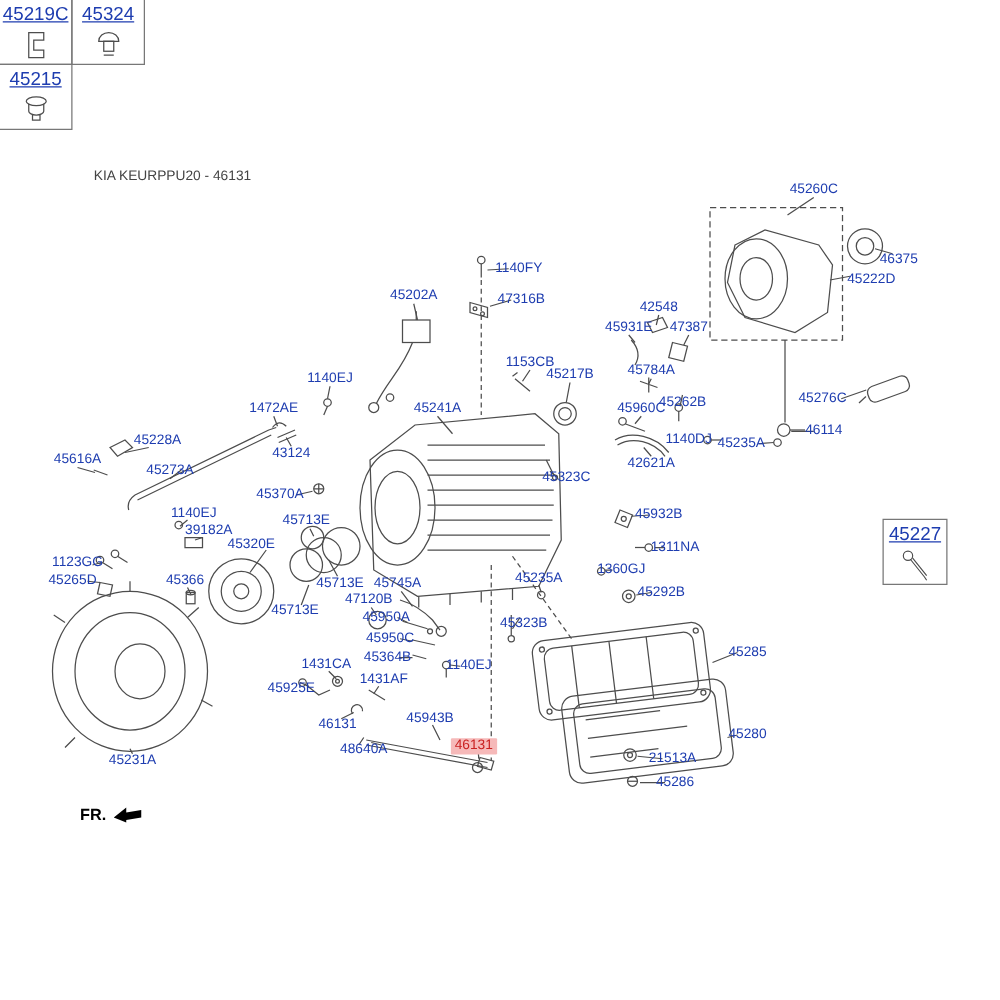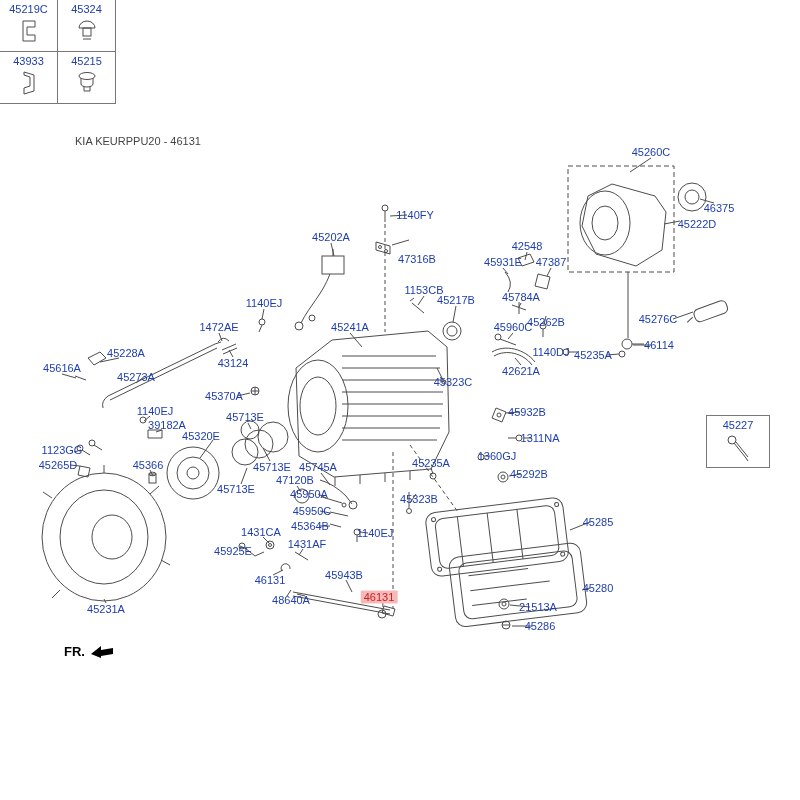--- a/index.html
+++ b/index.html
@@ -8,27 +8,27 @@
   #stage{position:absolute;inset:0;width:800px;height:800px;}
   #art{position:absolute;left:0;top:0;}
   .part-label{position:absolute;transform:translate(-50%,-50%);
        color:#1e3db0;font-size:11px;line-height:13px;white-space:nowrap;
        cursor:pointer;z-index:3;}
   .part-label.highlight{color:#c92121;background:#f6b9b9;padding:0 3px;border-radius:1px;}
   #doc-code{position:absolute;left:75px;top:135px;color:#444;font-size:11px;z-index:3;}
   #fr-block{position:absolute;left:16px;top:644px;z-index:3;display:flex;align-items:flex-start;gap:4px;margin-left:48px;}
   #fr-label{font-size:13px;font-weight:bold;color:#000;}
   .ref-box{position:absolute;border:1px solid #777;background:#fff;z-index:2;box-sizing:border-box;}
-  #ref-single{left:706px;top:415px;width:64px;height:53px;}
+  #ref-single{left:706px;top:415px;width:52px;height:53px;}
   #ref-grid{left:654px;top:467px;width:116px;height:104px;display:grid;
        grid-template-columns:1fr 1fr;grid-template-rows:1fr 1fr;}
   .ref-cell{border:1px solid #777;margin:-1px 0 0 -1px;display:flex;flex-direction:column;
        align-items:center;padding-top:3px;box-sizing:border-box;}
   #ref-single{display:flex;flex-direction:column;align-items:center;padding-top:3px;}
-  .ref-cell .lbl,#ref-single .lbl{color:#1e3db0;font-size:11px;}
+  .ref-cell .lbl,#ref-single .lbl{color:#1e3db0;font-size:15px;text-decoration:underline;}
   .ref-cell svg,#ref-single svg{margin-top:3px;}
 </style>
 </head>
 <body>
 
 <div id="stage">
 
   <svg id="art" width="800" height="800" viewBox="0 0 800 800">
     <g stroke="#4d4d4d" fill="none" stroke-width="1">
 
@@ -193,21 +193,21 @@
   </svg>
 
   <div id="doc-code">KIA KEURPPU20 - 46131</div>
 
   <div id="label-layer">
       <span class="part-label" style="left: 651px; top: 152px;">45260C</span>
       <span class="part-label" style="left: 719px; top: 208px;">46375</span>
       <span class="part-label" style="left: 697px; top: 224px;">45222D</span>
       <span class="part-label" style="left: 415px; top: 215px;">1140FY</span>
       <span class="part-label" style="left: 331px; top: 237px;">45202A</span>
-      <span class="part-label" style="left: 417px; top: 240px; margin-top: 19px;">47316B</span>
+      <span class="part-label" style="left: 417px; top: 240px;">47316B</span>
       <span class="part-label" style="left: 527px; top: 246px;">42548</span>
       <span class="part-label" style="left: 503px; top: 262px;">45931E</span>
       <span class="part-label" style="left: 551px; top: 262px; text-align: right;">47387</span>
       <span class="part-label" style="left: 424px; top: 290px;">1153CB</span>
       <span class="part-label" style="left: 456px; top: 300px;">45217B</span>
       <span class="part-label" style="left: 521px; top: 297px;">45784A</span>
       <span class="part-label" style="left: 546px; top: 322px;">45262B</span>
       <span class="part-label" style="left: 264px; top: 303px;">1140EJ</span>
       <span class="part-label" style="left: 658px; top: 319px;">45276C</span>
       <span class="part-label" style="left: 513px; top: 327px;">45960C</span>
@@ -279,26 +279,20 @@
       <span class="lbl">45324</span>
       <svg width="24" height="26" viewBox="0 0 24 26">
         <g stroke="#4d4d4d" fill="none">
           <path d="M4,10 a8,7 0 0 1 16,0 z"></path>
           <rect x="8" y="10" width="8" height="8"></rect>
           <path d="M8,21 h8"></path>
         </g>
       </svg>
     </div>
     <div class="ref-cell">
-      <span class="lbl">43933</span>
-      <svg width="24" height="26" viewBox="0 0 24 26">
-        <path d="M7,2 l10,3 v16 l-10,3 v-6 l6,-2 v-9 l-6,-2 z" stroke="#4d4d4d" fill="none"></path>
-      </svg>
-    </div>
-    <div class="ref-cell">
       <span class="lbl">45215</span>
       <svg width="24" height="26" viewBox="0 0 24 26">
         <g stroke="#4d4d4d" fill="none">
           <ellipse cx="12" cy="6" rx="8" ry="3.5"></ellipse>
           <path d="M6,8 v6 a6,3 0 0 0 12,0 v-6 M9,16 v5 h6 v-5"></path>
         </g>
       </svg>
     </div>
   </div>
 

